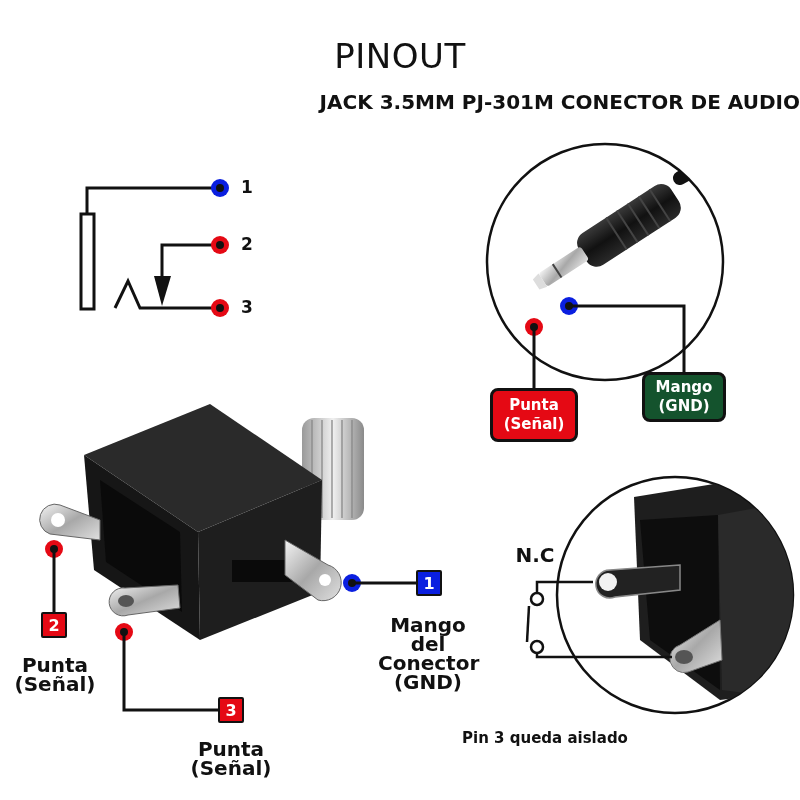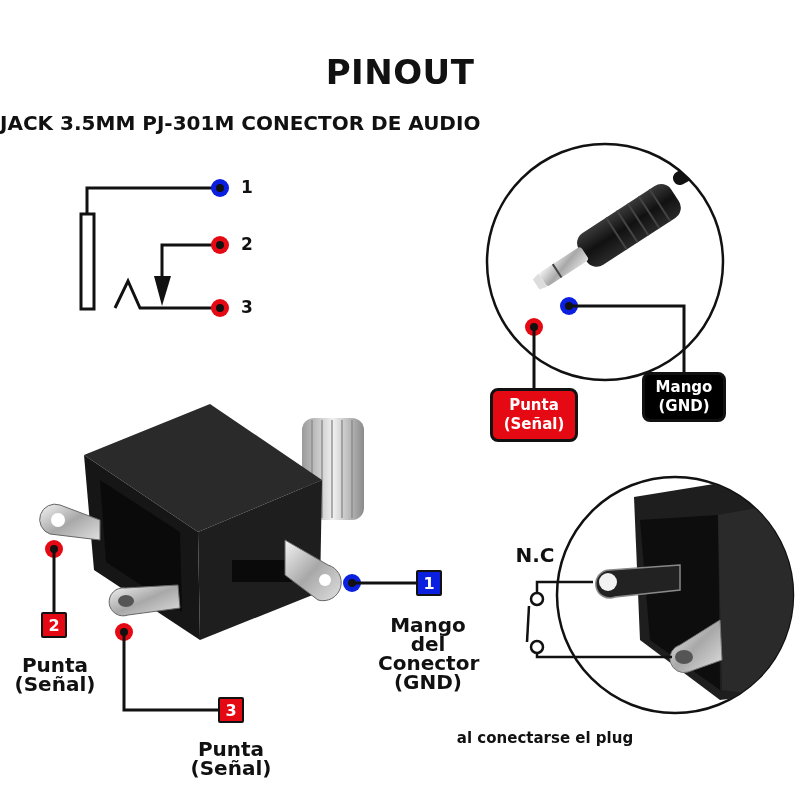--- a/index.html
+++ b/index.html
@@ -1,18 +1,18 @@
 <!DOCTYPE html>
 <html><head>
 <meta charset="utf-8">
 <style>
   html, body { margin:0; padding:0; background:#ffffff; }
   body { width:800px; height:800px; position:relative; overflow:hidden; font-family:"DejaVu Sans", sans-serif; color:#111; }
-  .title { position:absolute; top:52px; left:0; width:800px; text-align:center; font-size:34px; font-weight:bold; letter-spacing:0.5px; }
-  .subtitle { position:absolute; top:90px; left:0; width:800px; text-align:left; font-size:20px; font-weight:bold;margin-top:21px; }
+  .title { position:absolute; top:36px; left:0; width:800px; text-align:center; font-size:34px; font-weight:normal; letter-spacing:0.5px; }
+  .subtitle { position:absolute; top:90px; left:0; width:800px; text-align:right; font-size:20px; font-weight:bold; }
   svg.main { position:absolute; left:0; top:0; }
   .lbl { position:absolute; font-weight:bold; font-size:20px; text-align:center; line-height:19px; color:#111; }
   .pin-num { position:absolute; font-weight:bold; font-size:17px; color:#111; }
   .badge { position:absolute; width:26px; height:26px; color:#fff; font-weight:bold; font-size:16px; display:flex; align-items:center; justify-content:center; border:2px solid #111; box-sizing:border-box; border-radius:2px; }
   .tag { position:absolute; color:#fff; font-weight:bold; font-size:15px; text-align:center; line-height:19px; border:3px solid #111; border-radius:8px; box-sizing:border-box; display:flex; align-items:center; justify-content:center; }
 </style>
 </head>
 <body>
 
 <div class="title">PINOUT</div>
@@ -148,21 +148,21 @@
 <div class="pin-num" style="left:241px;top:177px;">1</div>
 <div class="pin-num" style="left:241px;top:234px;">2</div>
 <div class="pin-num" style="left:241px;top:297px;">3</div>
 
 <div class="tag" style="left:490px;top:388px;width:88px;height:54px;background:#e50914;">
   <div>
       <div>Punta</div>
       <div>(Señal)</div>
     </div>
 </div>
-<div class="tag" style="left:642px;top:372px;width:84px;height:50px;background:#000000;">
+<div class="tag" style="left:642px;top:372px;width:84px;height:50px;background:#14532d;">
   <div>
       <div>Mango</div>
       <div>(GND)</div>
     </div>
 </div>
 
 <div class="badge" style="left:41px;top:612px;background:#e50914;">2</div>
 <div class="lbl" style="left:10px;top:656px;width:90px;">
   <div>Punta</div>
   <div>(Señal)</div>
@@ -176,14 +176,14 @@
 
 <div class="badge" style="left:416px;top:570px;background:#0a1fe0;">1</div>
 <div class="lbl" style="left:378px;top:616px;width:100px;text-align:center;">
   <div>Mango del</div>
   <div>Conector</div>
   <div>(GND)</div>
 </div>
 
 <div class="lbl" style="left:510px;top:546px;width:50px;">N.C</div>
 <div class="lbl" style="left:420px;top:728px;width:250px;font-size:15px;line-height:20px;">
-  <div>al conectarse el plug</div>
+  <div>Pin 3 queda aislado</div>
 </div>
 
 </body></html>

